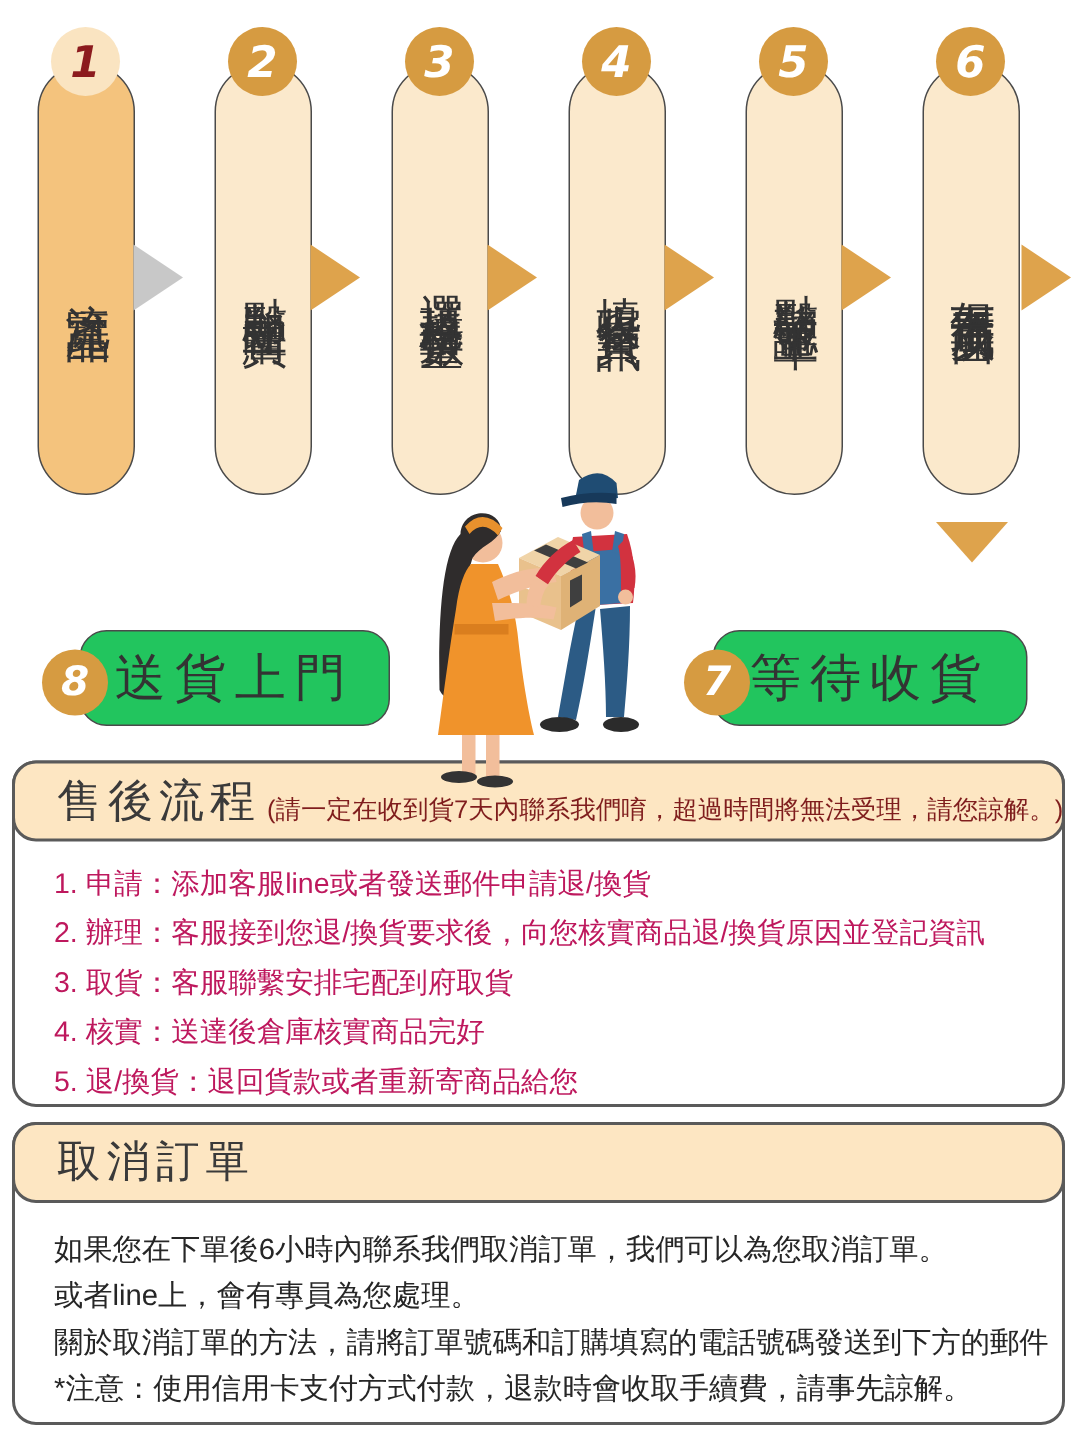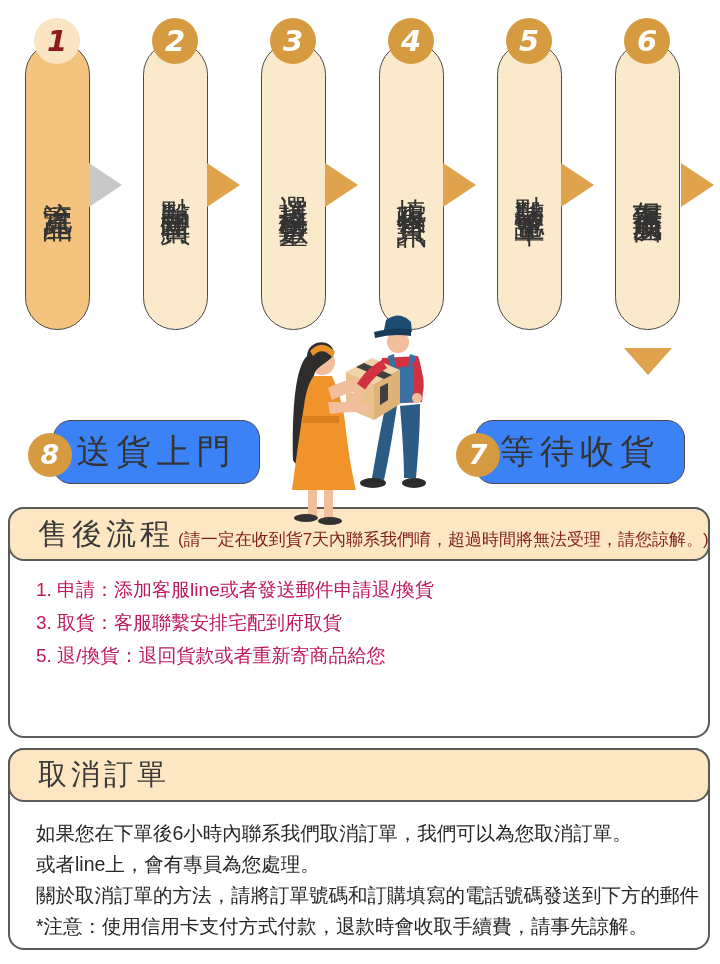--- a/index.html
+++ b/index.html
@@ -40,21 +40,21 @@
   .arrow-right.gray{border-left-color:#C8C8C8;}
   .ar1{left:89px}.ar2{left:207px}.ar3{left:325px}.ar4{left:443px}.ar5{left:561px}.ar6{left:681px}
   .arrow-down{
     position:absolute;left:624px;top:348px;width:0;height:0;
     border-left:24px solid transparent;border-right:24px solid transparent;
     border-top:27px solid #DEA34C;
   }
   
   .hpill{
     position:absolute;top:420px;height:64px;
-    background:#3b82f6;border:1px solid #4a4a4a;border-radius:18px;
+    background:#22c55e;border:1px solid #4a4a4a;border-radius:18px;
     box-sizing:border-box;display:flex;align-items:center;justify-content:center;
     font-size:34px;letter-spacing:6px;color:#333333;
   }
   .hp8{left:53px;width:207px;}
   .hp7{left:475px;width:210px;}
   
   .illus{position:absolute;left:268px;top:310px;width:200px;height:216px;z-index:5;}
   
   .infobox{
     position:absolute;left:8px;width:702px;background:#ffffff;
@@ -159,21 +159,23 @@
   <circle cx="149" cy="88" r="5" fill="#F2BE9B"></circle>
 </svg>
 
 <div class="infobox box-aftersales">
   <div class="band">
     <span class="band-title">售後流程</span>
     <span class="band-note">(請一定在收到貨7天內聯系我們唷，超過時間將無法受理，請您諒解。)</span>
   </div>
   <div class="as-list">
     <div class="as-item">1. 申請：添加客服line或者發送郵件申請退/換貨</div>
+    <div class="as-item">2. 辦理：客服接到您退/換貨要求後，向您核實商品退/換貨原因並登記資訊</div>
     <div class="as-item">3. 取貨：客服聯繫安排宅配到府取貨</div>
+    <div class="as-item">4. 核實：送達後倉庫核實商品完好</div>
     <div class="as-item">5. 退/換貨：退回貨款或者重新寄商品給您</div>
   </div>
 </div>
 
 <div class="infobox box-cancel">
   <div class="band">
     <span class="band-title" style="font-size:29px;">取消訂單</span>
   </div>
   <div class="cancel-body">
     <div class="cancel-line">如果您在下單後6小時內聯系我們取消訂單，我們可以為您取消訂單。</div>

